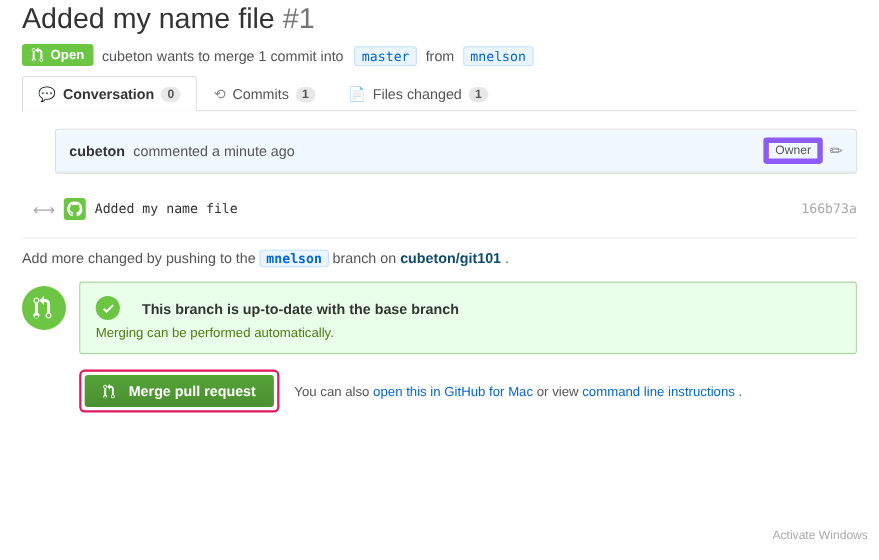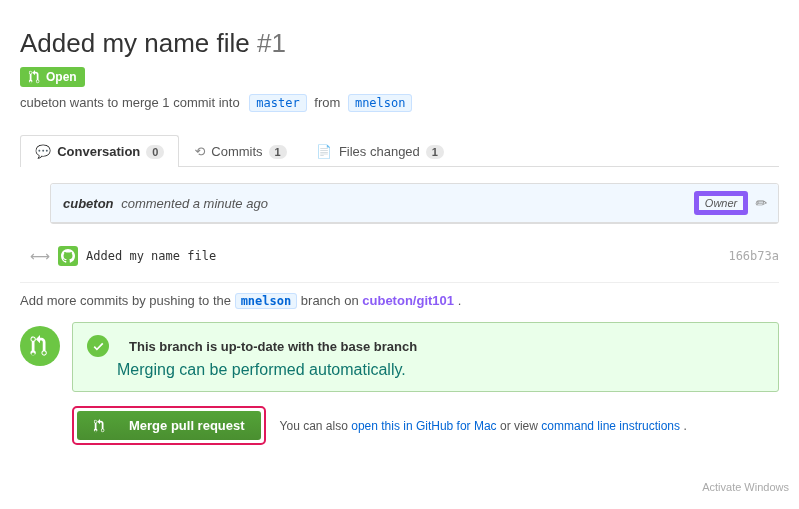--- a/index.html
+++ b/index.html
@@ -6,39 +6,38 @@
     body {
       font-family: -apple-system, BlinkMacSystemFont, "Segoe UI", Helvetica, Arial, sans-serif;
       font-size: 13px;
       color: #333;
       background: #fff;
       width: 799px;
       min-height: 509px;
       overflow: hidden;
     }
     .page-wrapper {
-      padding: 28px 20px;
+      padding: 1px 20px;
     }
     .pr-title {
       font-size: 26px;
       font-weight: 300;
       color: #333;
       margin-bottom: 8px;
     }
     .pr-title .pr-number {
       color: #767676;
       font-weight: 300;
     }
     .pr-meta {
       display: flex;
-      align-items: flex-start;
+      align-items: center;
       gap: 8px;
-      margin-bottom: 24px;
-      font-size: 13px;
-      flex-direction: column;
+      margin-bottom: 8px;
+      font-size: 13px;
     }
     .badge-open {
       background: #6cc644;
       color: #fff;
       border-radius: 3px;
       padding: 3px 8px;
       font-size: 12px;
       font-weight: 600;
       display: flex;
       align-items: center;
@@ -99,21 +98,20 @@
       border-radius: 3px;
     }
     .comment-header {
       background: #f1f8ff;
       border-bottom: 1px solid #ddd;
       padding: 7px 12px;
       display: flex;
       align-items: center;
       justify-content: space-between;
       border-radius: 3px 3px 0 0;
-      font-style: italic;
     }
     .comment-header-left {
       font-size: 13px;
       color: #555;
     }
     .comment-header-left strong { color: #333; }
     .comment-header-right {
       display: flex;
       align-items: center;
       gap: 6px;
@@ -161,21 +159,21 @@
     .commit-sha {
       font-family: "SFMono-Regular", Consolas, monospace;
       font-size: 12px;
       color: #aaa;
     }
     .info-text {
       font-size: 13px;
       color: #555;
       margin: 10px 0 14px 0;
     }
-    .info-text strong { color: #8b5cf6; text-align: center; }
+    .info-text strong { color: #0c4a6e; text-align: center; }
     .branch-label-inline {
       background: #eaf5ff;
       border: 1px solid #c8e1ff;
       border-radius: 3px;
       padding: 0px 5px;
       font-size: 12px;
       color: #0366d6;
       font-family: "SFMono-Regular", Consolas, monospace;
       font-weight: 600;
     }
@@ -221,23 +219,22 @@
       justify-content: center;
       flex-shrink: 0;
     }
     .check-circle svg { width: 13px; height: 13px; fill: #fff; }
     .merge-status-title {
       font-weight: 600;
       font-size: 13px;
       color: #333;
     }
     .merge-status-sub {
-      font-size: 16px;
-      color: #0f766e;
-      margin-left: 30px;
+      font-size: 12px;
+      color: #4d7c0f;
     }
     .merge-action-row {
       display: flex;
       align-items: center;
       gap: 14px;
       margin-top: 14px;
     }
     .merge-btn-wrapper {
       border: 2px solid #e0185a;
       border-radius: 5px;
@@ -247,21 +244,21 @@
       background: linear-gradient(#54a338, #4a8f30);
       color: #fff;
       border: none;
       border-radius: 3px;
       padding: 7px 16px;
       font-size: 13px;
       font-weight: 600;
       cursor: pointer;
       display: flex;
       align-items: center;
-      gap: 22px;
+      gap: 10px;
     }
     .merge-btn svg { width: 14px; height: 14px; fill: #fff; }
     .merge-or-text {
       font-size: 12px;
       color: #555;
     }
     .merge-or-text a { color: #0366d6; text-decoration: none; margin-top: 29px; }
     .activate-watermark {
       position: fixed;
       bottom: 16px;
@@ -341,21 +338,21 @@
           <path d="M8 0C3.58 0 0 3.58 0 8c0 3.54 2.29 6.53 5.47 7.59.4.07.55-.17.55-.38 0-.19-.01-.82-.01-1.49-2.01.37-2.53-.49-2.69-.94-.09-.23-.48-.94-.82-1.13-.28-.15-.68-.52-.01-.53.63-.01 1.08.58 1.23.82.72 1.21 1.87.87 2.33.66.07-.52.28-.87.51-1.07-1.78-.2-3.64-.89-3.64-3.95 0-.87.31-1.59.82-2.15-.08-.2-.36-1.02.08-2.12 0 0 .67-.21 2.2.82.64-.18 1.32-.27 2-.27.68 0 1.36.09 2 .27 1.53-1.04 2.2-.82 2.2-.82.44 1.1.16 1.92.08 2.12.51.56.82 1.27.82 2.15 0 3.07-1.87 3.75-3.65 3.95.29.25.54.73.54 1.48 0 1.07-.01 1.93-.01 2.2 0 .21.15.46.55.38A8.013 8.013 0 0 0 16 8c0-4.42-3.58-8-8-8z"></path>
         </svg>
       </div>
       <span class="commit-message">Added my name file</span>
       <span class="commit-sha">166b73a</span>
     </div>
 
     <hr class="divider-line">
 
     <div class="info-text">
-      <span>Add more commits by pushing to the</span>
+      <span>Add more changed by pushing to the</span>
       <span> </span>
       <span class="branch-label-inline">mnelson</span>
       <span> </span>
       <span>branch on</span>
       <span> </span>
       <strong>cubeton/git101</strong>
       <span>.</span>
     </div>
 
     <div class="merge-section">

